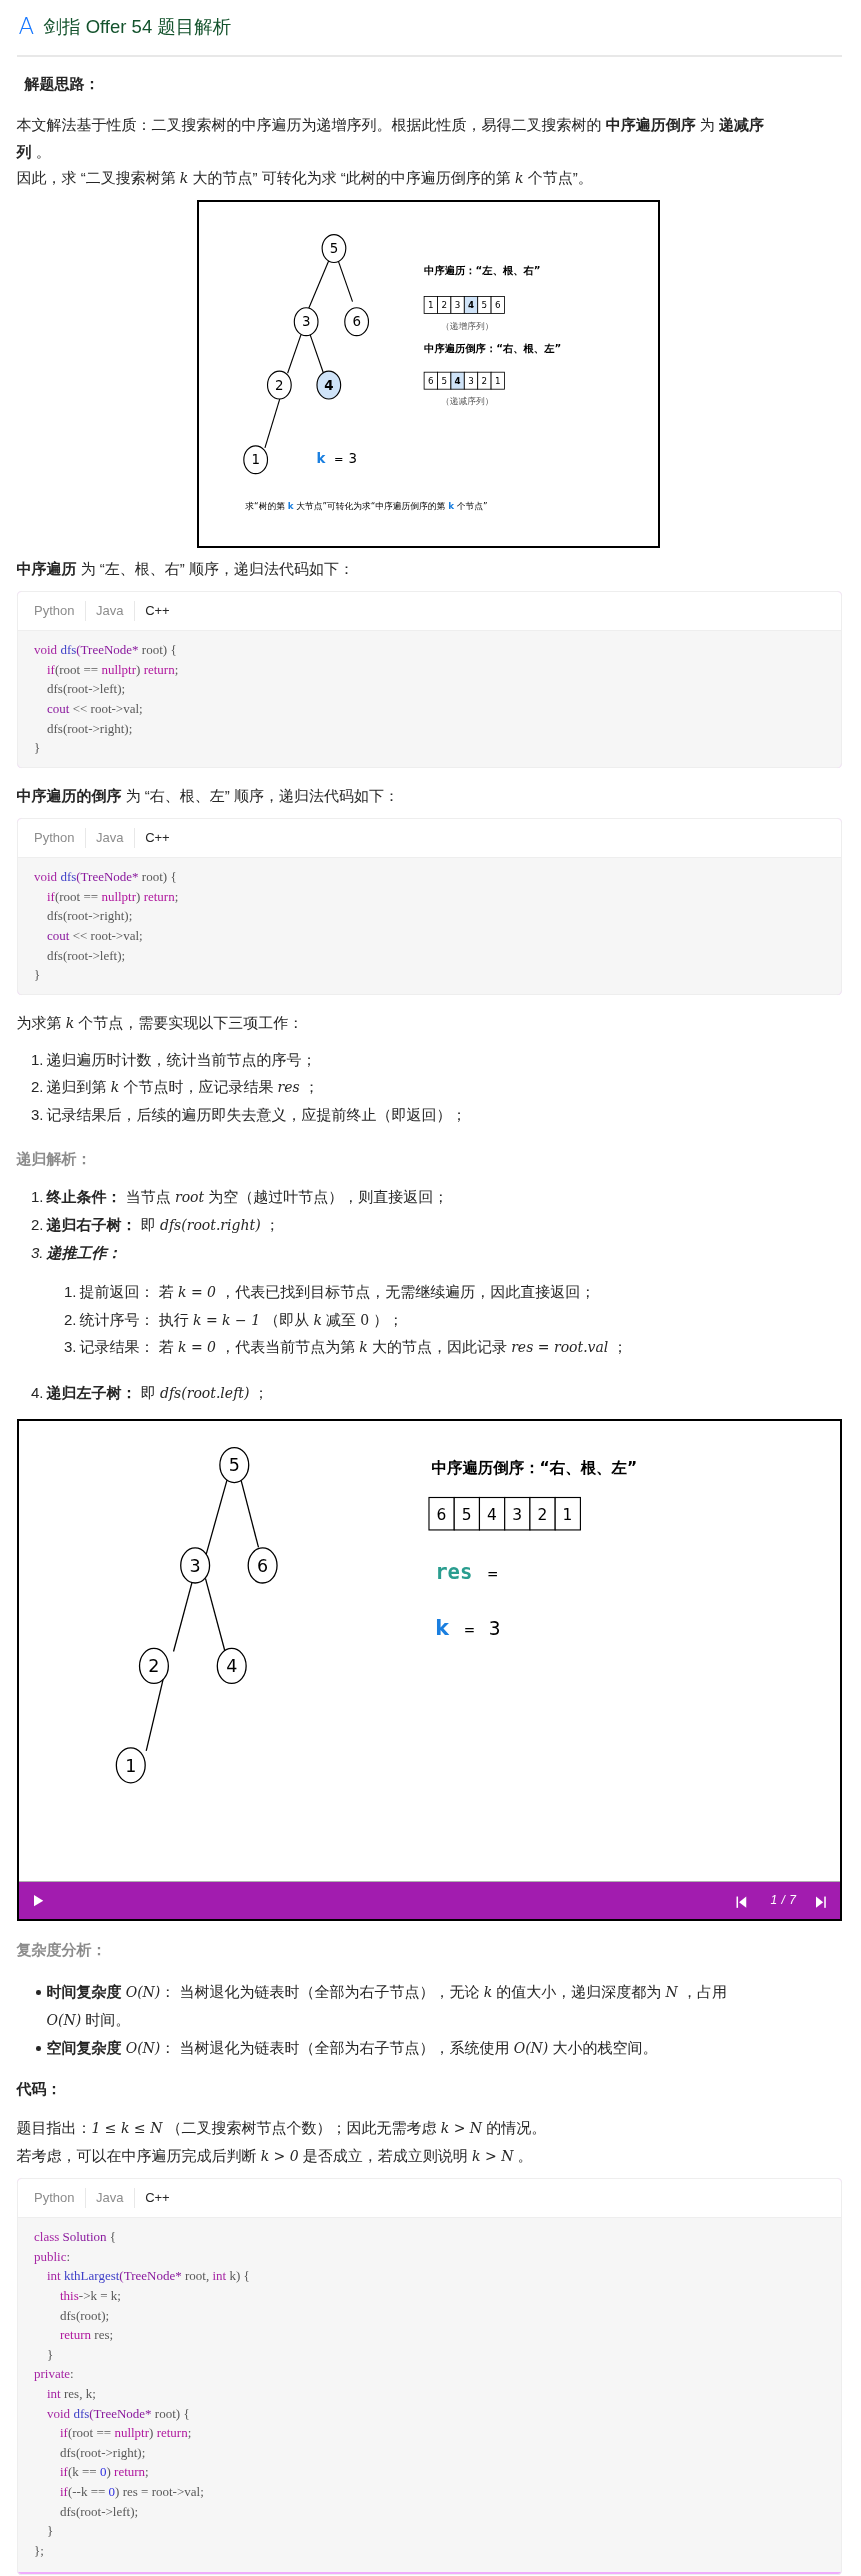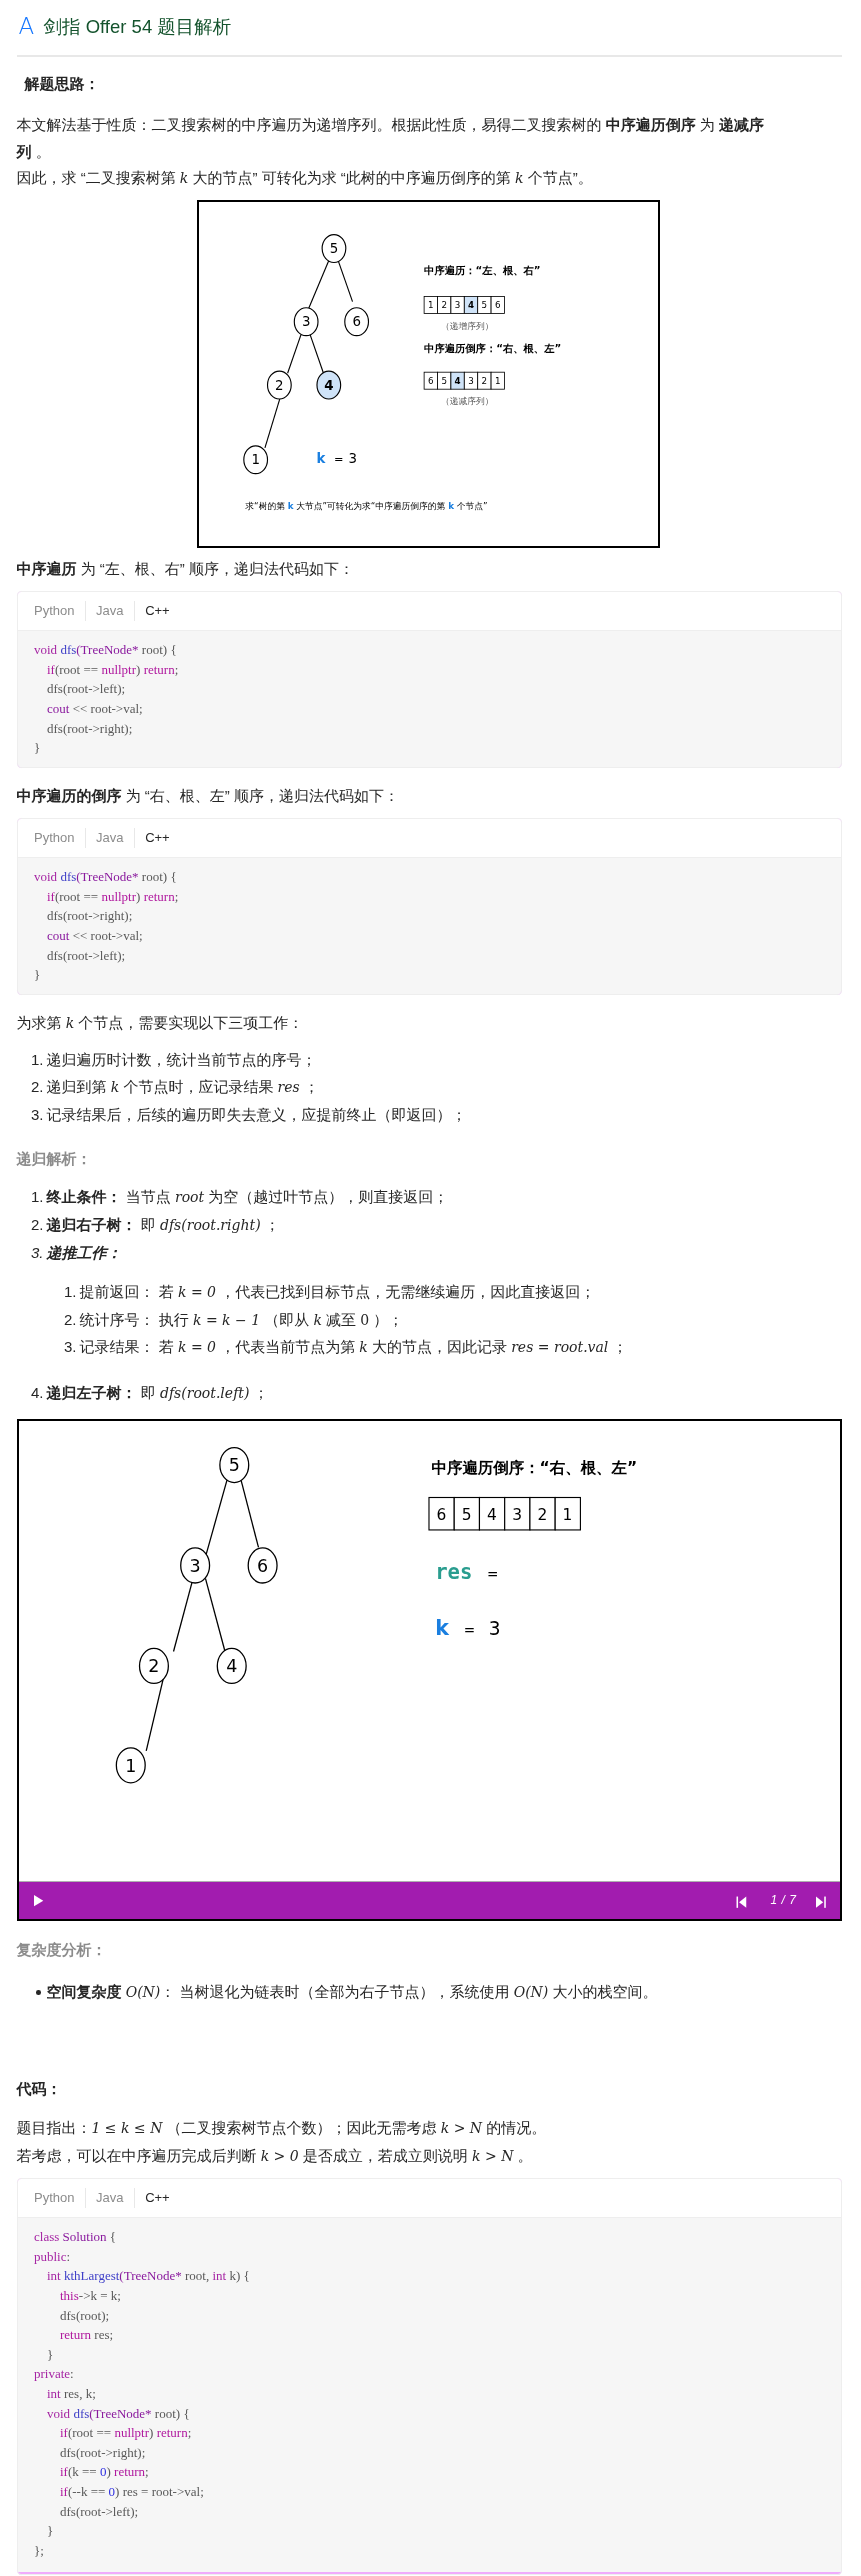--- a/index.html
+++ b/index.html
@@ -280,20 +280,23 @@
           <polygon points="2,1 16,12 2,23" fill="#fff"></polygon>
           <rect x="18" y="1" width="3" height="22" fill="#fff"></rect>
         </svg>
     </div>
   </div>
 </div>
 
 <div class="abs h-gray" style="left:16.5px; top:1941px;">复杂度分析：</div>
 <ul class="abs bullets" style="left:16.5px; top:1978px; width:829px;">
   <li class="bullet">
+    <b>时间复杂度 </b><span class="math">O(N)</span><span>： 当树退化为链表时（全部为右子节点），无论 </span><span class="math">k</span><span> 的值大小，递归深度都为 </span><span class="math">N</span><span> ，占用</span><br><span class="math">O(N)</span><span> 时间。</span>
+  </li>
+  <li class="bullet">
     <b>空间复杂度 </b><span class="math">O(N)</span><span>： 当树退化为链表时（全部为右子节点），系统使用 </span><span class="math">O(N)</span><span> 大小的栈空间。</span>
   </li>
 </ul>
 
 <div class="abs h-bold" style="left:16.5px; top:2080px;">代码：</div>
 <div class="abs para" style="left:16.5px; top:2114px;">
   <span>题目指出：</span><span class="math">1 ≤ k ≤ N</span><span> （二叉搜索树节点个数）；因此无需考虑 </span><span class="math">k &gt; N</span><span> 的情况。</span>
 </div>
 <div class="abs para" style="left:16.5px; top:2142px;">
   <span>若考虑，可以在中序遍历完成后判断 </span><span class="math">k &gt; 0</span><span> 是否成立，若成立则说明 </span><span class="math">k &gt; N</span><span> 。</span>

